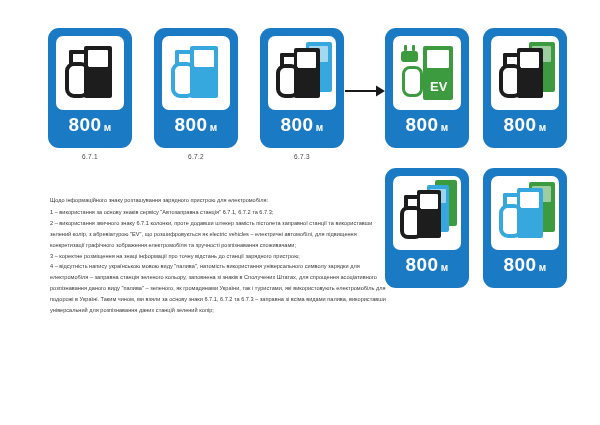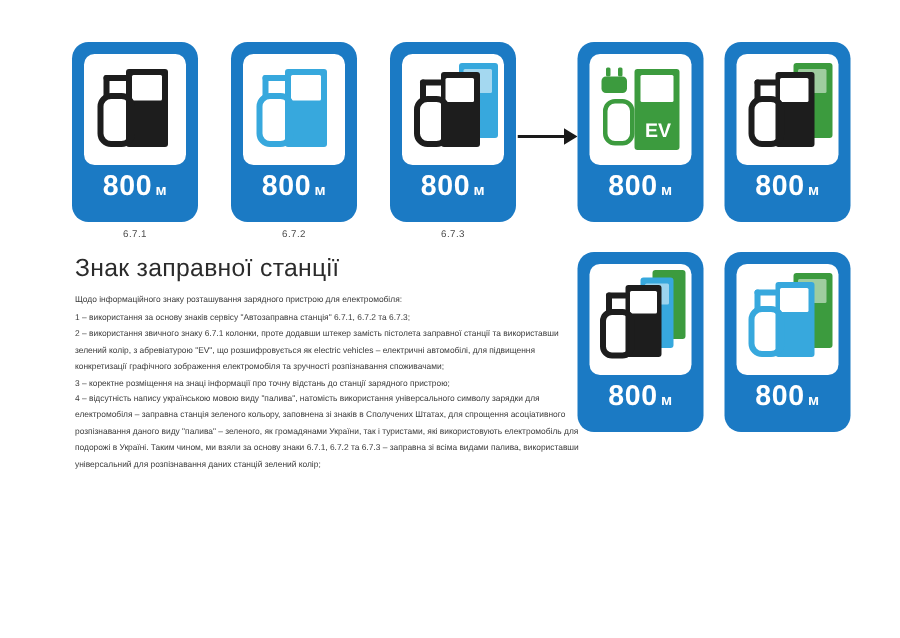--- a/index.html
+++ b/index.html
@@ -256,21 +256,20 @@
           </div>
         </div>
         <div class="dist">
           <span>800</span>
           <span class="unit">м</span>
         </div>
       </div>
     </div>
   </div>
 
-  <div class="title">Знак заправної станції</div>
 
   <div class="body-text">
     <p class="lead">Щодо інформаційного знаку розташування зарядного пристрою для електромобіля:</p>
     <p>1 – використання за основу знаків сервісу "Автозаправна станція" 6.7.1, 6.7.2 та 6.7.3;</p>
     <p>2 – використання звичного знаку 6.7.1 колонки, проте додавши штекер замість пістолета заправної станції та використавши зелений колір, з абревіатурою "EV", що розшифровується як electric vehicles – електричні автомобілі, для підвищення конкретизації графічного зображення електромобіля та зручності розпізнавання споживачами;</p>
     <p>3 – коректне розміщення на знаці інформації про точну відстань до станції зарядного пристрою;</p>
     <p>4 – відсутність напису українською мовою виду "палива", натомість використання універсального символу зарядки для електромобіля – заправна станція зеленого кольору, заповнена зі знаків в Сполучених Штатах, для спрощення асоціативного розпізнавання даного виду "палива" – зеленого, як громадянами України, так і туристами, які використовують електромобіль для подорожі в Україні. Таким чином, ми взяли за основу знаки 6.7.1, 6.7.2 та 6.7.3 – заправна зі всіма видами палива, використавши універсальний для розпізнавання даних станцій зелений колір;</p>
   </div>
 
   <div class="footer">

